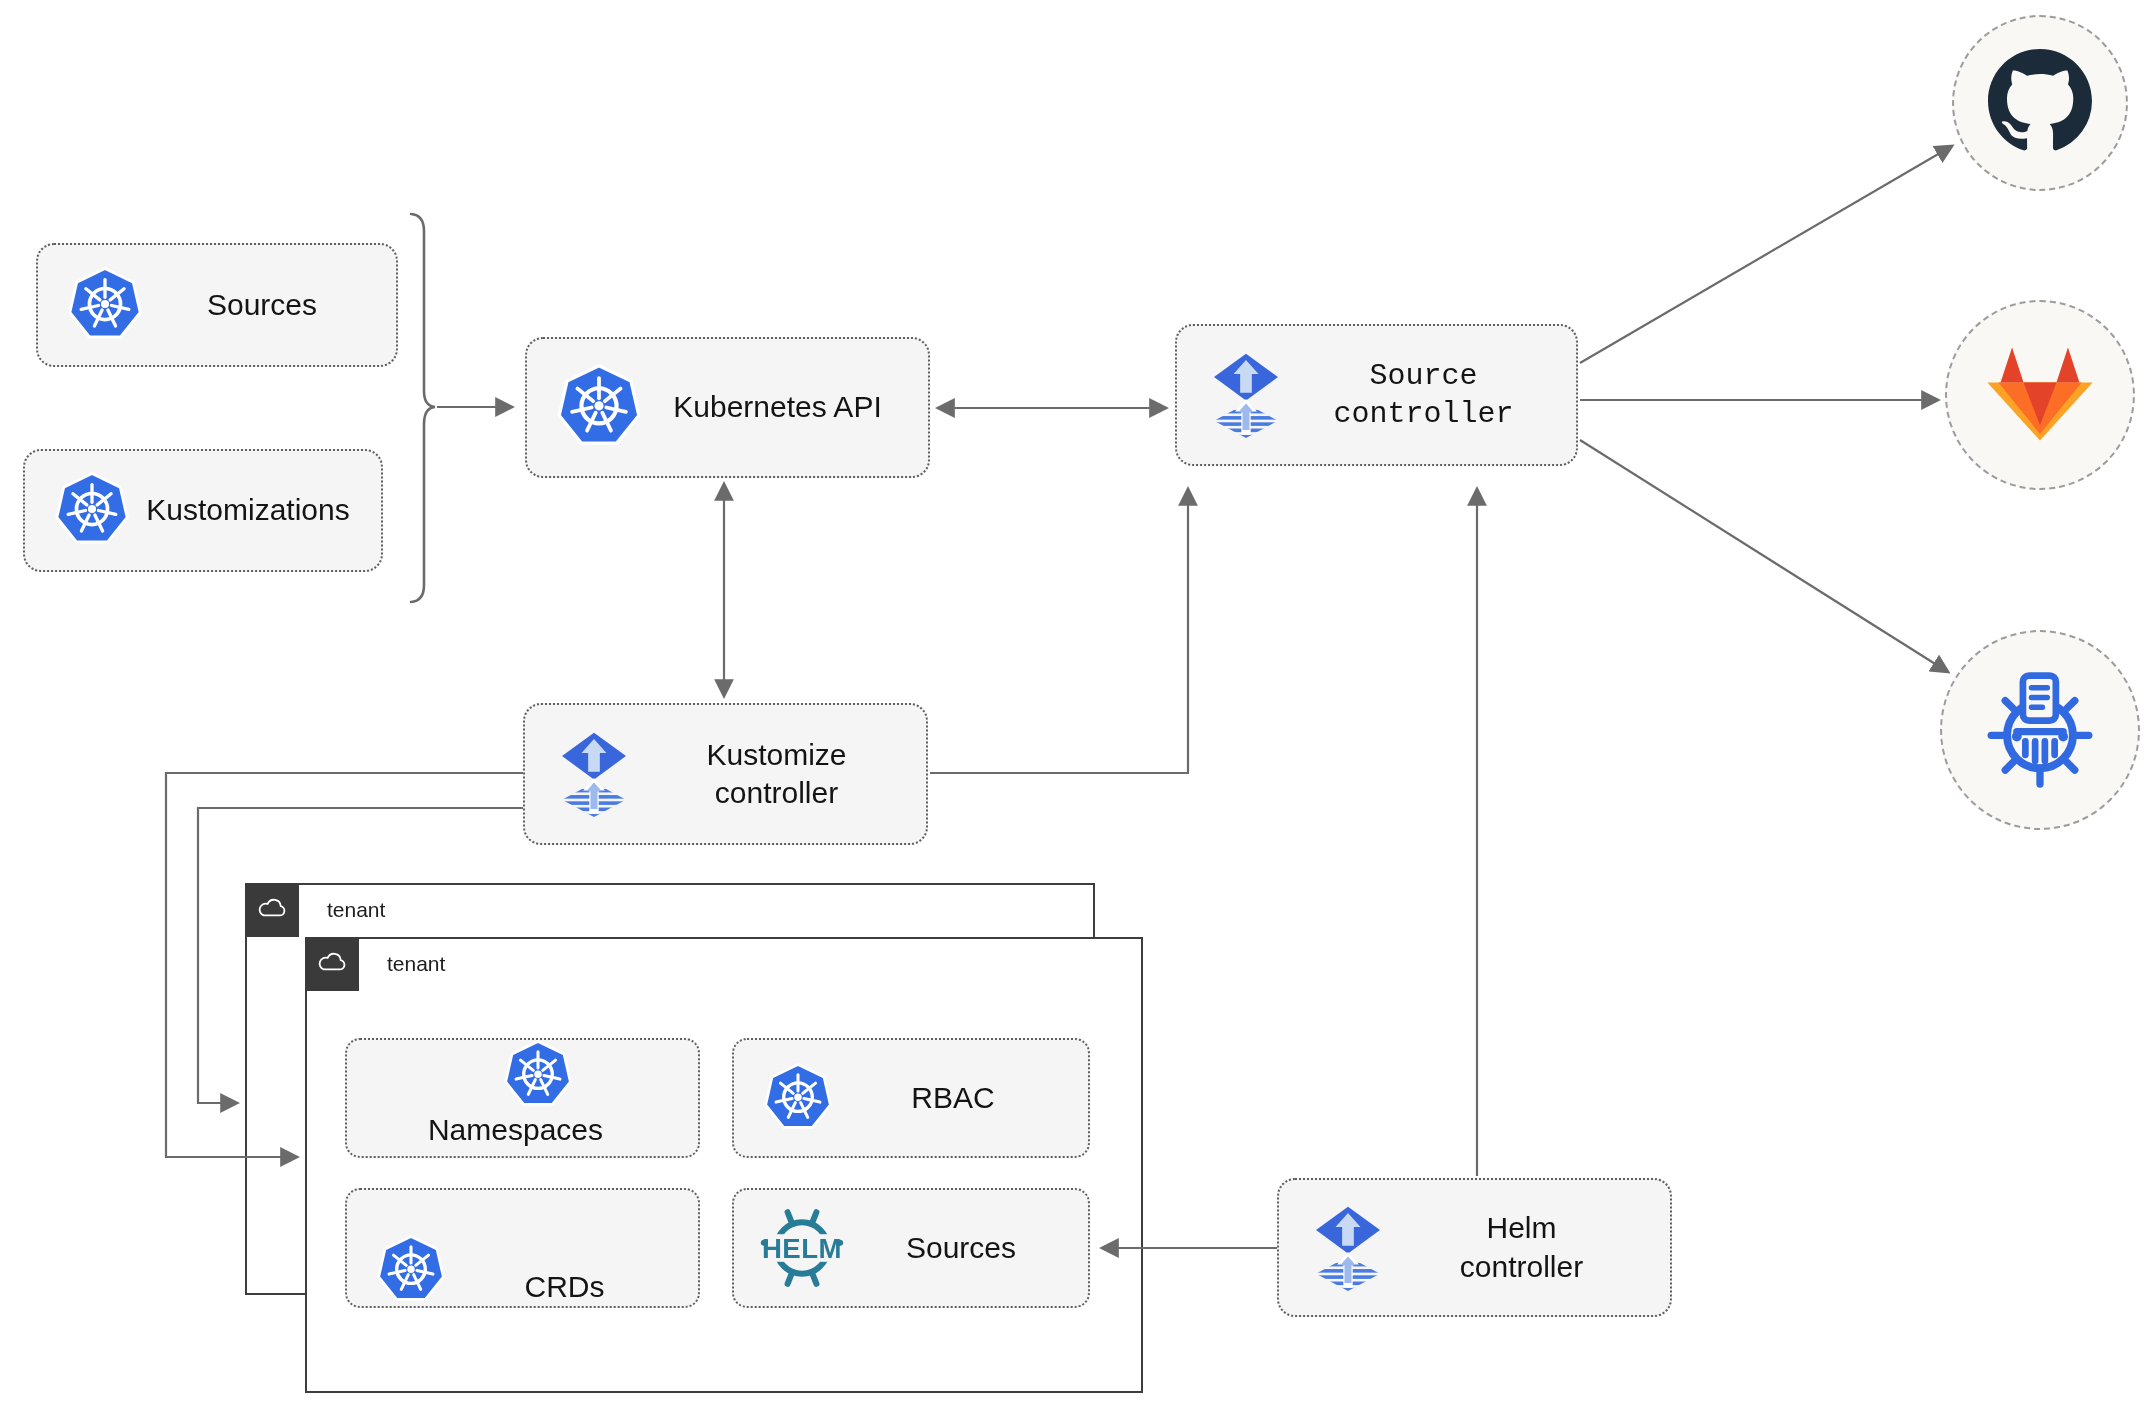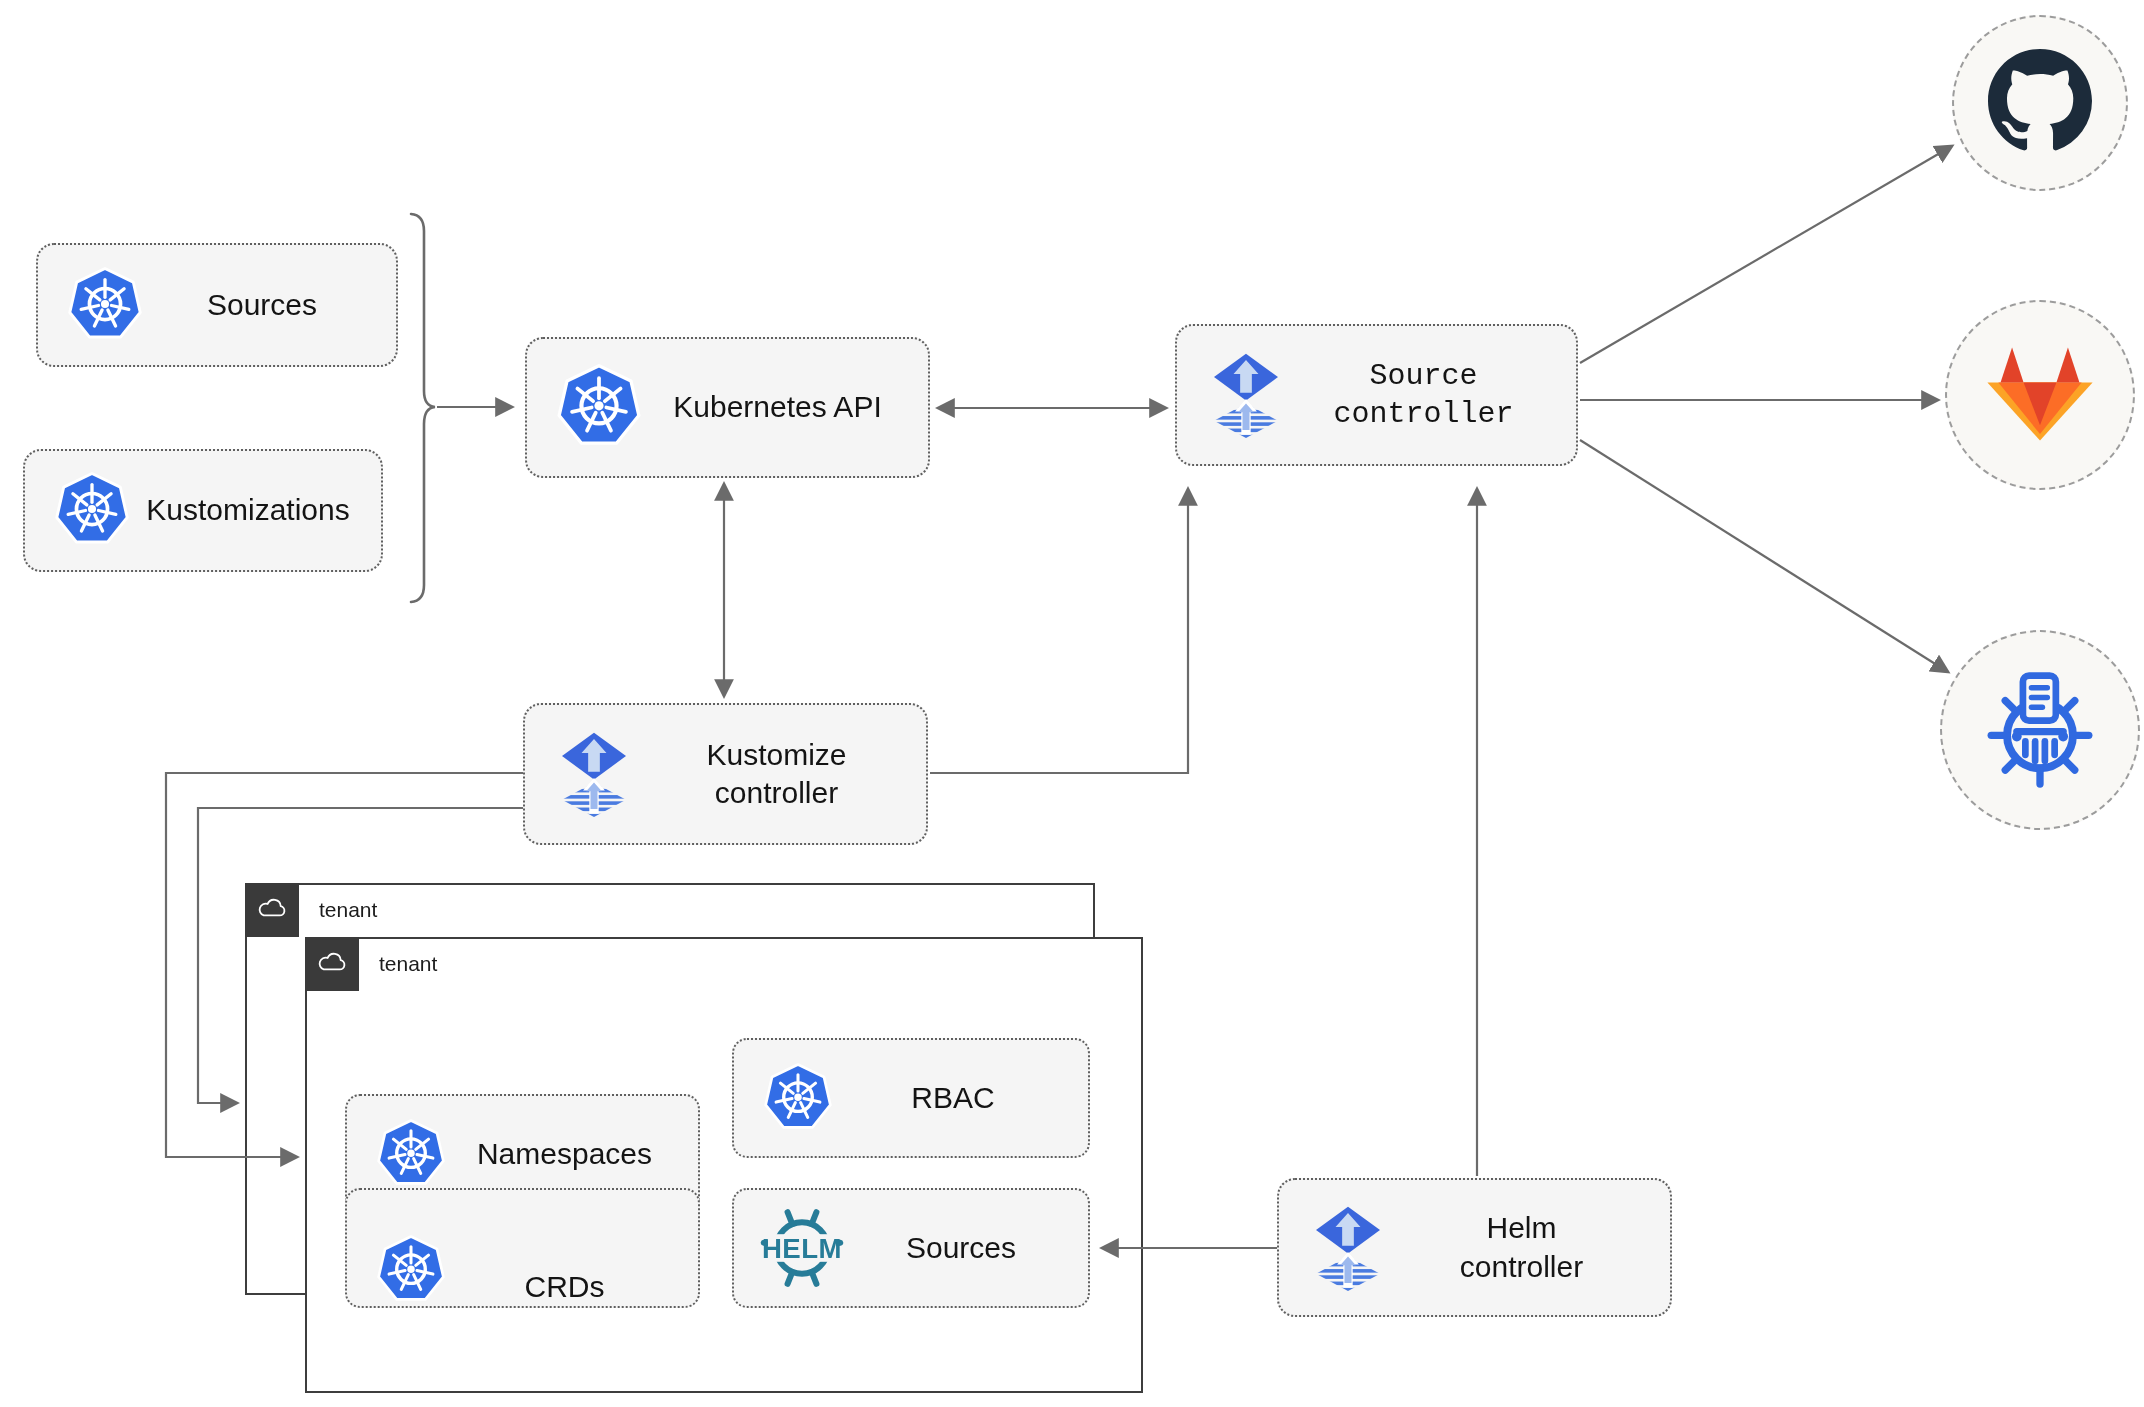--- a/index.html
+++ b/index.html
@@ -8,21 +8,21 @@
   .node{position:absolute;display:flex;align-items:center;background:#f5f5f5;
         border:2px dotted #5f5f5f;border-radius:18px;box-sizing:border-box;z-index:3;}
   .node .icon{margin-left:30px;display:flex;align-items:center;}
   .node .lbl{flex:1;text-align:center;font-size:30px;color:#141414;
              white-space:pre-line;line-height:1.28;padding-right:14px;}
   .tenant{position:absolute;background:#ffffff;border:2px solid #3d3d3d;box-sizing:border-box;}
   .tenant-back{z-index:1;}
   .tenant-front{z-index:2;}
   .tag{position:absolute;top:-2px;left:-2px;width:54px;height:54px;background:#3a3a3a;
        display:flex;align-items:center;justify-content:center;}
-  .tag-lbl{position:absolute;top:-2px;left:72px;height:54px;display:flex;align-items:center;
+  .tag-lbl{position:absolute;top:-2px;left:80px;height:54px;display:flex;align-items:center;
            font-size:21px;color:#1d1d1d;}
   .circle{position:absolute;border:2.5px dashed #9c9c9c;border-radius:50%;background:#f9f8f5;
           display:flex;align-items:center;justify-content:center;box-sizing:border-box;z-index:3;}
   svg.overlay{position:absolute;left:0;top:0;z-index:9;pointer-events:none;}
 </style>
 </head>
 <body>
 
 <div class="stage">
 
@@ -179,21 +179,21 @@
             <rect x="4" y="106" width="92" height="4.6"></rect>
         </g>
         <path d="M50 60 L64 76 H56 V106 H44 V76 H36 Z" fill="#ffffff"></path>
         <path d="M50 66 L60 77 H54.5 V100 H45.5 V77 H40 Z" fill="#9db9ee"></path>
       </svg>
     </span>
     <span class="lbl">Helm
 controller</span>
   </div>
 
-  <div class="node" style="left:345px;top:1094px;width:355px;height:120px;border-radius:15px;">
+  <div class="node" style="left:345px;top:1038px;width:355px;height:120px;border-radius:15px;flex-direction:column;">
     <span class="icon">
       <svg width="68" height="71" viewBox="0 0 100 104">
         <polygon points="50,2 88.2,20.3 97.6,61.5 71.2,94.5 28.8,94.5 2.4,61.5 11.8,20.3" fill="#326de6" stroke="#ffffff" stroke-width="4" stroke-linejoin="round"></polygon>
         <g stroke="#ffffff" fill="none" stroke-width="4.5" stroke-linecap="round">
           <circle cx="50" cy="50" r="21" stroke-width="5"></circle>
           <line x1="50" y1="41" x2="50" y2="17"></line>
             <line x1="43" y1="44.4" x2="24.2" y2="29.4"></line>
           <line x1="41.2" y1="52" x2="17.8" y2="57.3"></line>
             <line x1="46.1" y1="58.1" x2="35.7" y2="79.7"></line>
           <line x1="53.9" y1="58.1" x2="64.3" y2="79.7"></line>

